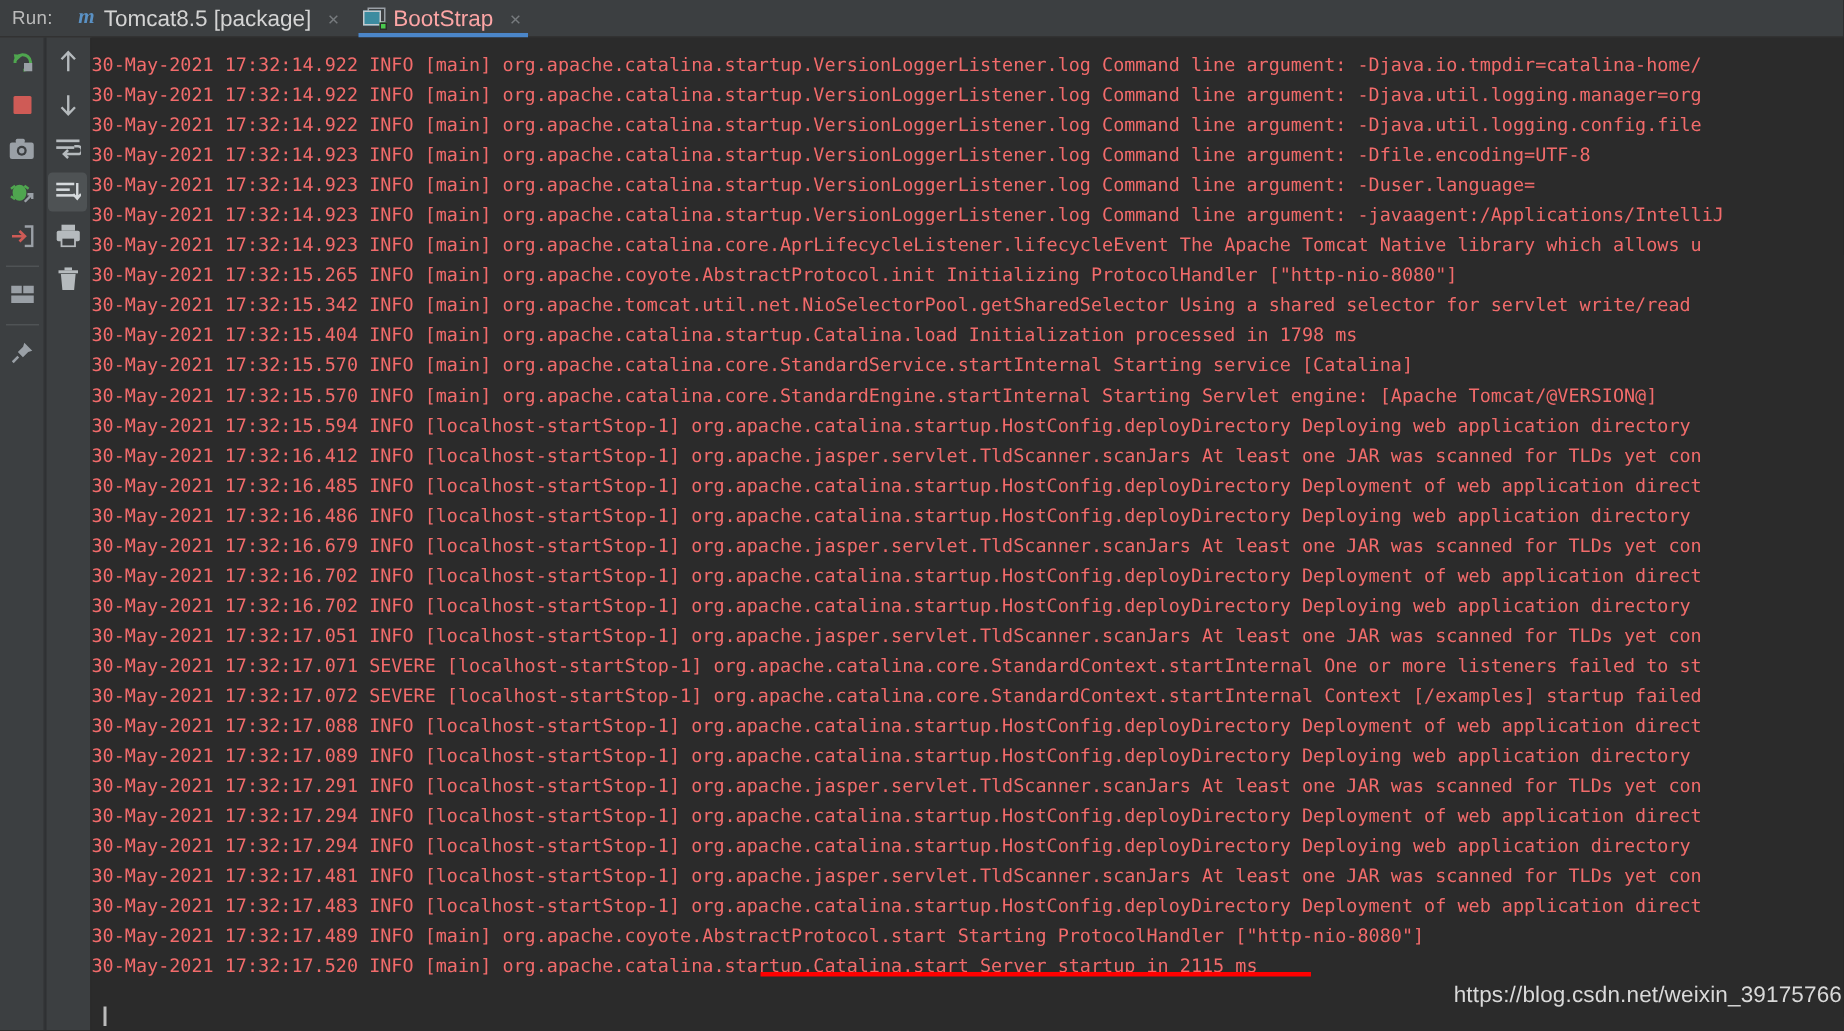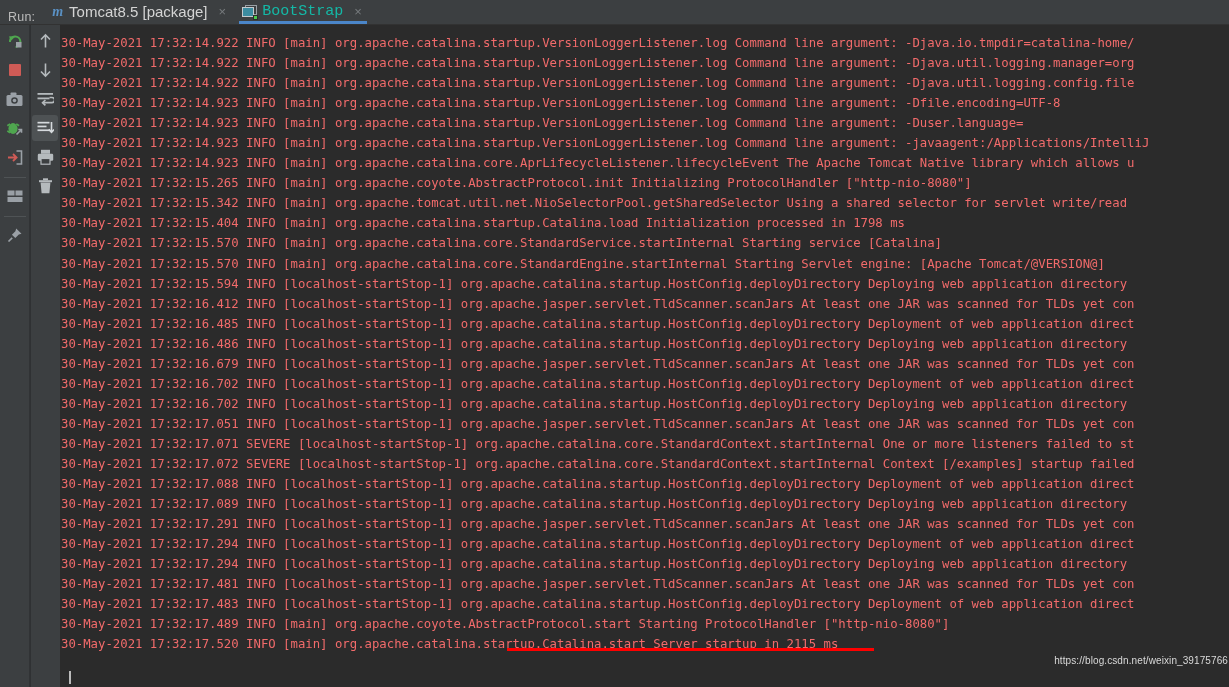--- a/index.html
+++ b/index.html
@@ -8,38 +8,38 @@
     background: #2b2b2b;
     font-family: "Liberation Sans", sans-serif;
     overflow: hidden;
   }
   #app { position: relative; width: 1229px; height: 687px; background: #2b2b2b; }
 
   
   .tabbar {
     position: absolute; left: 0; top: 0; width: 1229px; height: 25px;
     background: #3c3f41;
-    display: flex; align-items: flex-end;
+    display: flex; align-items: center;
     border-bottom: 1px solid #323232;
   }
   .run-label {
     color: #bbbbbb; font-size: 12.5px; padding: 0 10px 0 8px;
     white-space: nowrap; letter-spacing: .2px;
   }
   .tab {
     position: relative; height: 25px;
     display: flex; align-items: center; gap: 5px;
     padding: 0 7px; cursor: default;
   }
   .tab .tab-title { color: #d4d4d4; font-size: 15px; white-space: nowrap; }
   .tab .tab-close {
     color: #777b7e; font-size: 13px; line-height: 1;
     margin-left: 4px; padding: 0 2px;
   }
-  .tab.active .tab-title { color: #14b8a6; font-family: Liberation Mono, monospace; }
+  .tab.active .tab-title { color: #fca5a5; }
   .tab.active::after {
     content: ""; position: absolute; left: 4px; right: 4px; bottom: 0;
     height: 3px; background: #4b86c9;
   }
   
   .icon-maven {
     font-family: "Liberation Serif", serif;
     font-style: italic; font-weight: bold;
     font-size: 14px; color: #5a91c4; line-height: 1;
     padding-right: 1px;
@@ -104,21 +104,21 @@
     width: 2px; height: 13px; background: #bbbbbb;
   }
   
   .annot-underline {
     position: absolute; left: 507px; top: 648px;
     width: 367px; height: 3px; background: #ff0000;
   }
   
   .watermark {
     position: absolute; right: 1px; top: 655px;
-    color: #d9d9d9; font-size: 10px;
+    color: #d9d9d9; font-size: 15px;
     font-family: "Liberation Sans", sans-serif;
     white-space: nowrap; letter-spacing: .1px;
   }
 </style>
 </head>
 <body>
 
 <div id="app">
 
   <div class="tabbar">

